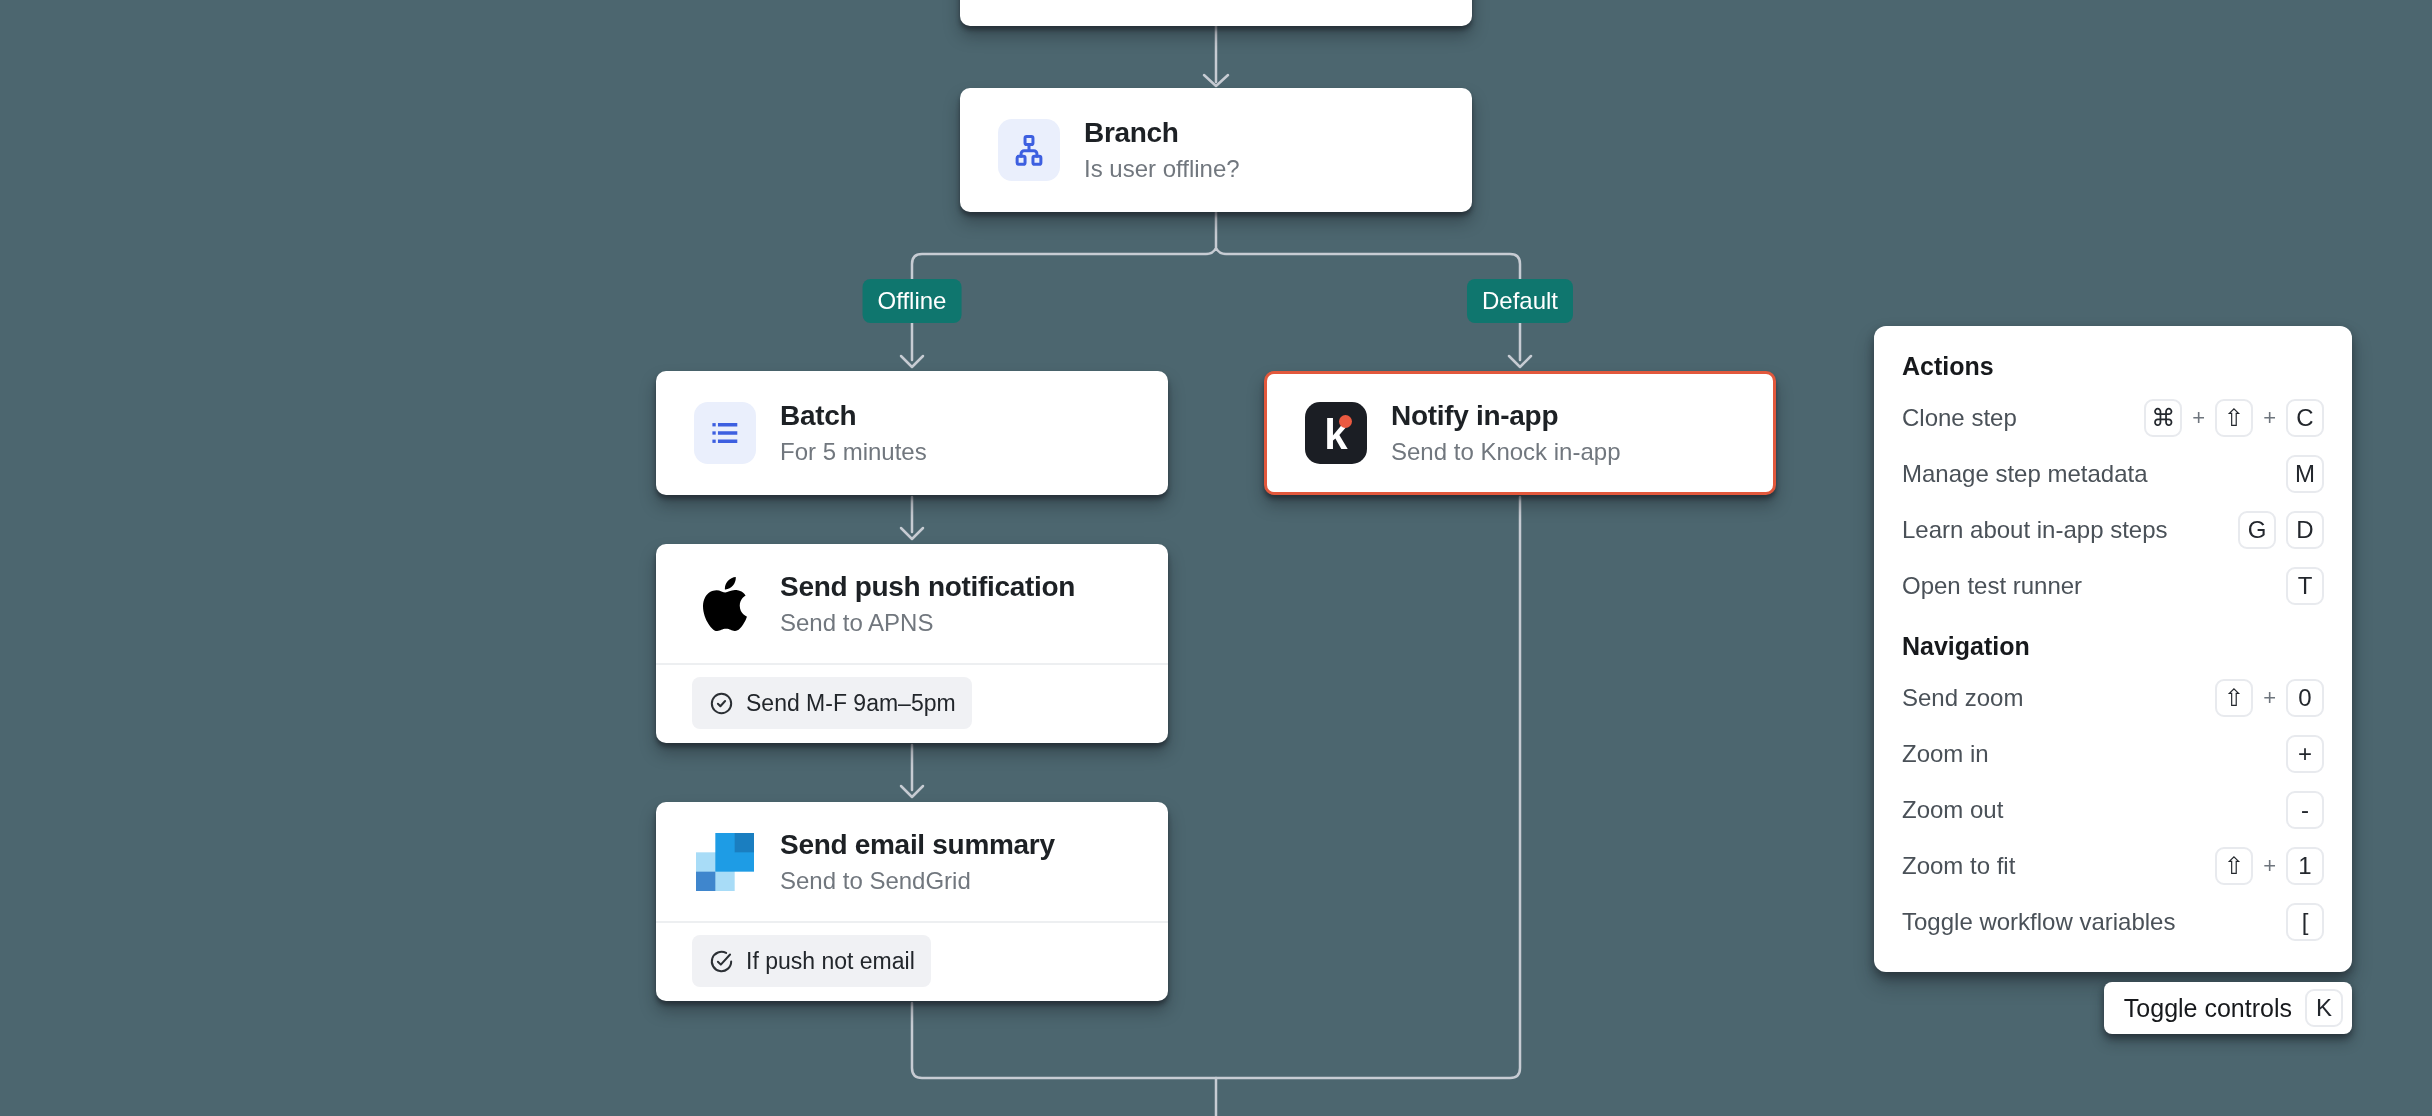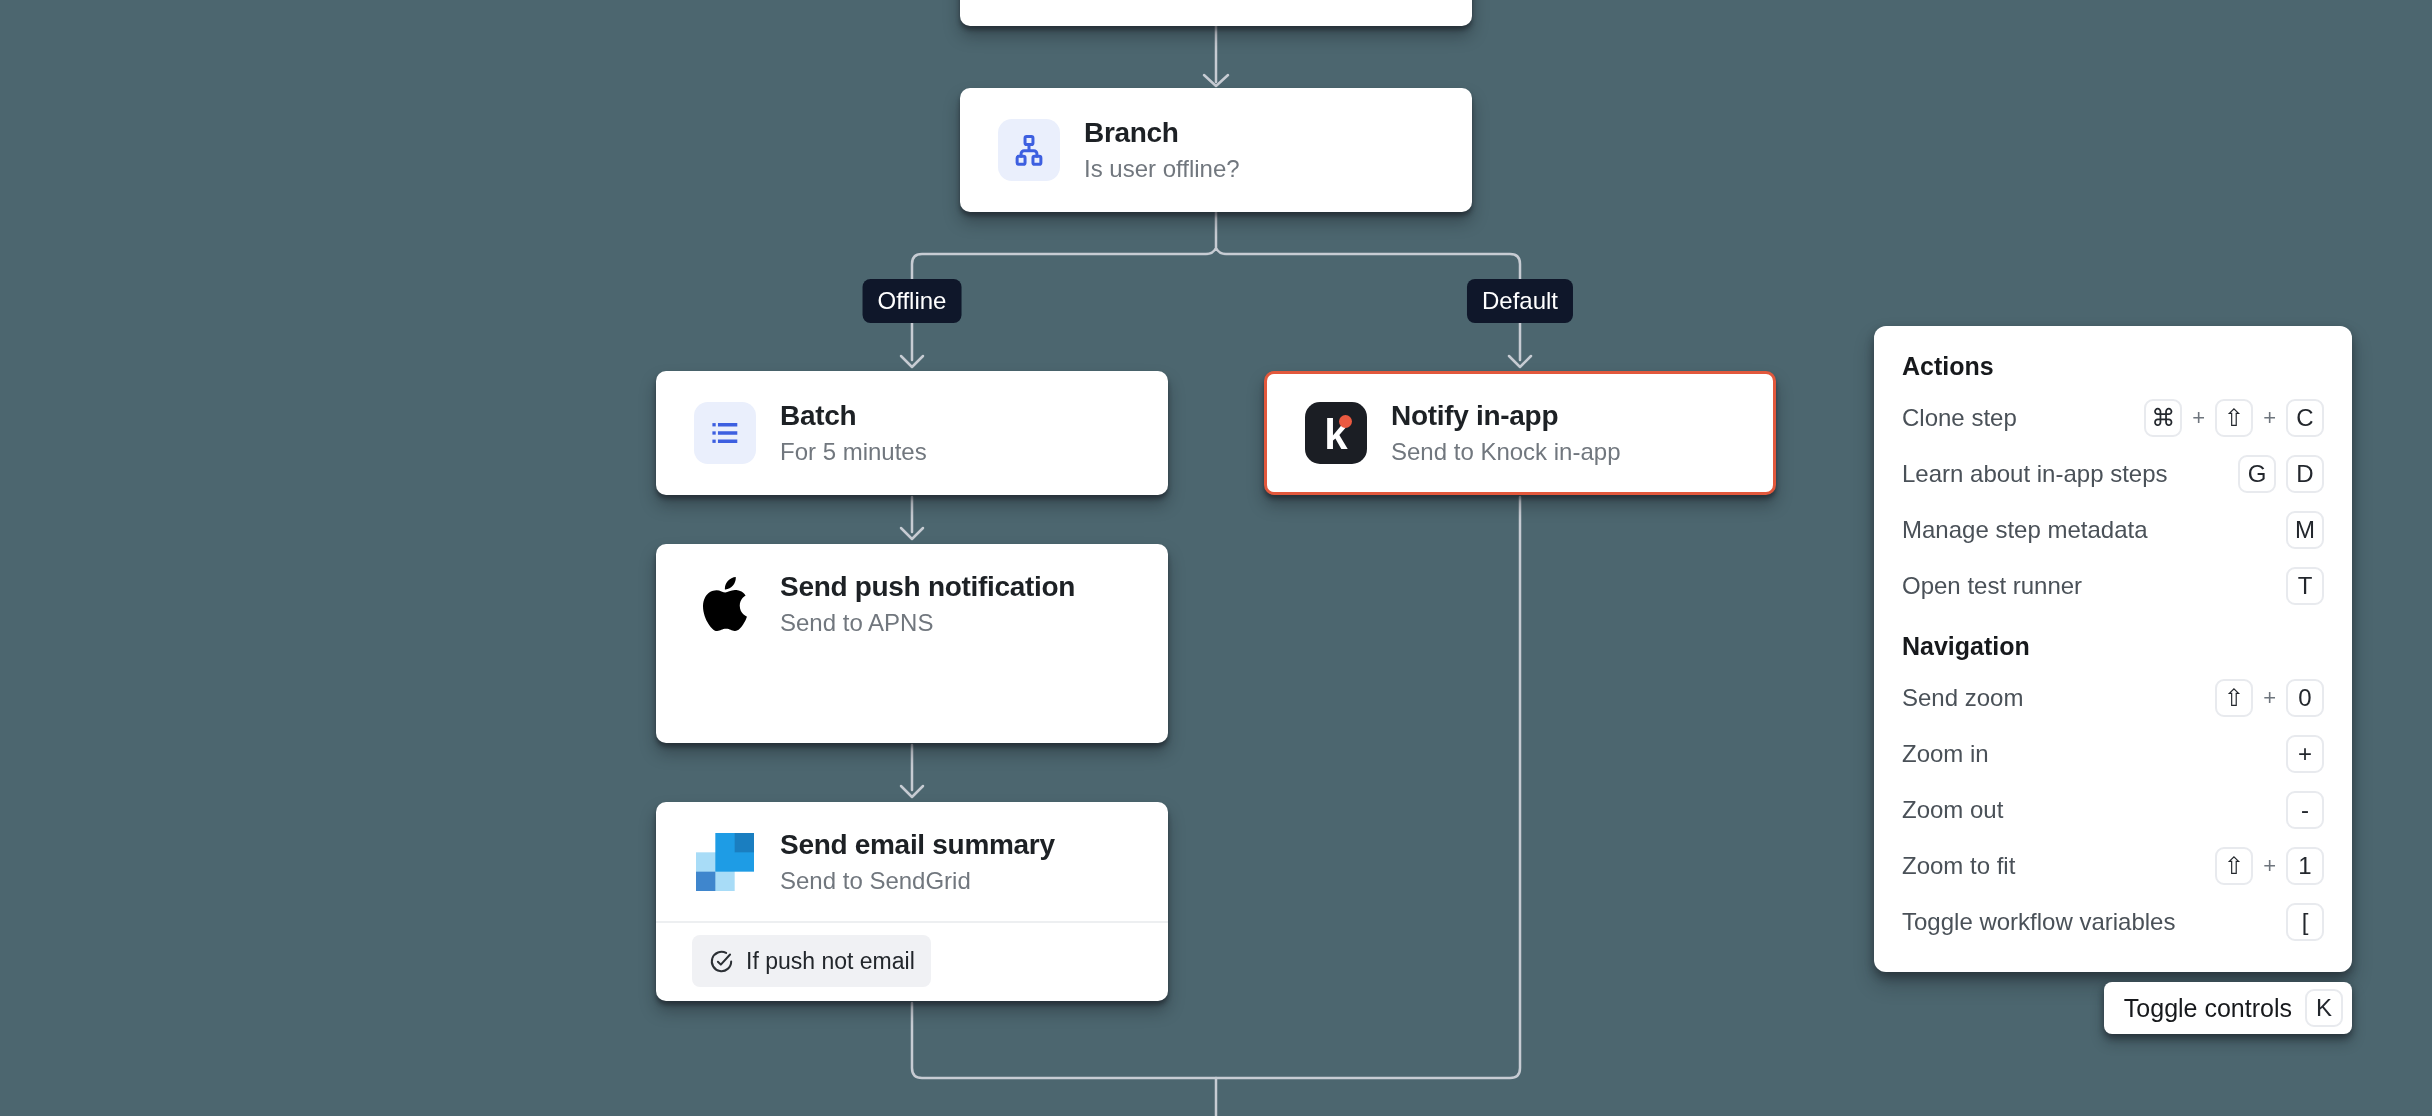--- a/index.html
+++ b/index.html
@@ -21,21 +21,21 @@
   .node-title{font-size:28px;font-weight:600;color:#1d2125;letter-spacing:-.3px;line-height:1.15;}
   .node-sub{font-size:24px;color:#71777e;margin-top:6px;line-height:1.15;}
   .badge{display:inline-flex;align-items:center;gap:11px;background:#f0f1f4;border-radius:8px;
     height:52px;padding:0 16px;font-size:23px;color:#22262b;}
   .knock-ic{position:relative;width:62px;height:62px;border-radius:15px;background:#1b1e24;
     display:flex;align-items:center;justify-content:center;flex:0 0 auto;}
   .knock-ic .k{color:#fff;font-size:42px;font-weight:700;line-height:1;margin-top:4px;}
   .knock-ic .dot{position:absolute;width:13px;height:13px;border-radius:50%;background:#ea5a41;right:15px;top:13px;}
 
   
-  .edge-label{position:absolute;transform:translateX(-50%);z-index:3;background:#0f172a;color:#fff;
+  .edge-label{position:absolute;transform:translateX(-50%);z-index:3;background:#0f766e;color:#fff;
     font-size:24px;font-weight:500;height:44px;line-height:44px;padding:0 15px;border-radius:8px;}
 
   
   .panel{position:absolute;left:1874px;top:326px;width:478px;z-index:5;background:#fff;border-radius:12px;
     padding:24px 28px 22px;box-shadow:0 5px 8px rgba(17,21,26,.4),0 12px 20px rgba(17,21,26,.3);}
   .section-title{font-size:25px;font-weight:600;color:#17191c;margin:16px 0 8px;height:32px;line-height:32px;}
   .section-title.first{margin-top:0;}
   .srow{display:flex;align-items:center;justify-content:space-between;height:56px;}
   .srow .lbl{font-size:24px;color:#4a5158;}
   .keys{display:flex;align-items:center;gap:10px;}
@@ -127,20 +127,29 @@
       <span class="icon-plain">
         <svg width="54" height="54" viewBox="0 0 24 24" fill="#000000">
           <path d="M12.152 6.896c-.948 0-2.415-1.078-3.96-1.04-2.04.027-3.91 1.183-4.961 3.014-2.117 3.675-.546 9.103 1.519 12.09 1.013 1.454 2.208 3.09 3.792 3.039 1.52-.065 2.09-.987 3.935-.987 1.831 0 2.35.987 3.96.948 1.637-.026 2.676-1.48 3.676-2.948 1.156-1.688 1.636-3.325 1.662-3.415-.039-.013-3.182-1.221-3.22-4.857-.026-3.04 2.48-4.494 2.597-4.559-1.429-2.09-3.623-2.324-4.39-2.376-2-.156-3.675 1.09-4.61 1.09zM15.53 3.83c.843-1.012 1.4-2.427 1.245-3.83-1.207.052-2.662.805-3.532 1.818-.78.896-1.454 2.338-1.273 3.714 1.338.104 2.715-.688 3.56-1.702z"></path>
         </svg>
       </span>
       <span>
         <div class="node-title">Send push notification</div>
         <div class="node-sub">Send to APNS</div>
       </span>
     </div>
+    <div class="node-foot">
+      <span class="badge">
+        <svg width="27" height="27" viewBox="0 0 24 24" fill="none" stroke="#2b2f34" stroke-width="1.8" stroke-linecap="round" stroke-linejoin="round">
+          <circle cx="12" cy="12" r="8.6"></circle>
+          <path d="M8.8 12.2 l2.2 2.2 4.2-4.6"></path>
+        </svg>
+        <span>Send M-F 9am–5pm</span>
+      </span>
+    </div>
   </div>
 
   <div class="node stacked" style="left:656px;top:802px;width:512px;height:199px;">
     <div class="node-main">
       <span class="icon-plain">
         <svg width="58" height="58" viewBox="0 0 24 24">
           <rect x="0" y="8" width="16" height="16" fill="#a8dcf7"></rect>
           <rect x="0" y="16" width="8" height="8" fill="#3f86cd"></rect>
           <rect x="8" y="0" width="16" height="16" fill="#1e9ce5"></rect>
           <rect x="16" y="0" width="8" height="8" fill="#1a7ec0"></rect>
@@ -170,31 +179,31 @@
       <span class="keys">
         <kbd>⌘</kbd>
         <span class="plus">+</span>
         <kbd>⇧</kbd>
         <span class="plus">+</span>
         <kbd>C</kbd>
       </span>
     </div>
 
     <div class="srow">
+      <span class="lbl">Manage step metadata</span>
+      <span class="keys">
+        <kbd>M</kbd>
+      </span>
+    </div>
+
+    <div class="srow">
       <span class="lbl">Learn about in-app steps</span>
       <span class="keys">
         <kbd>G</kbd>
         <kbd>D</kbd>
-      </span>
-    </div>
-
-    <div class="srow">
-      <span class="lbl">Manage step metadata</span>
-      <span class="keys">
-        <kbd>M</kbd>
       </span>
     </div>
 
     <div class="srow">
       <span class="lbl">Open test runner</span>
       <span class="keys">
         <kbd>T</kbd>
       </span>
     </div>
 

